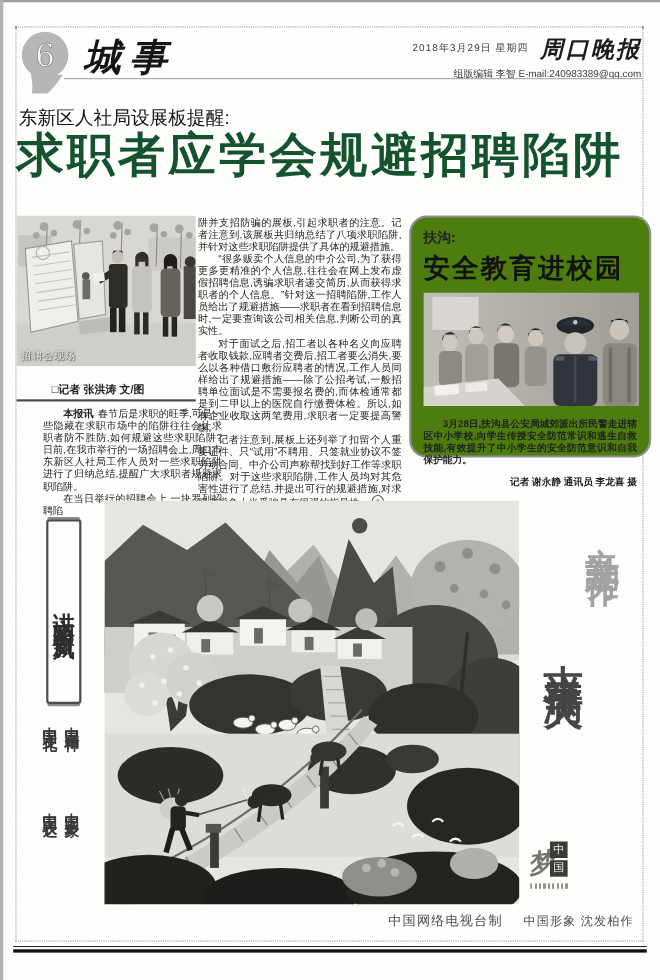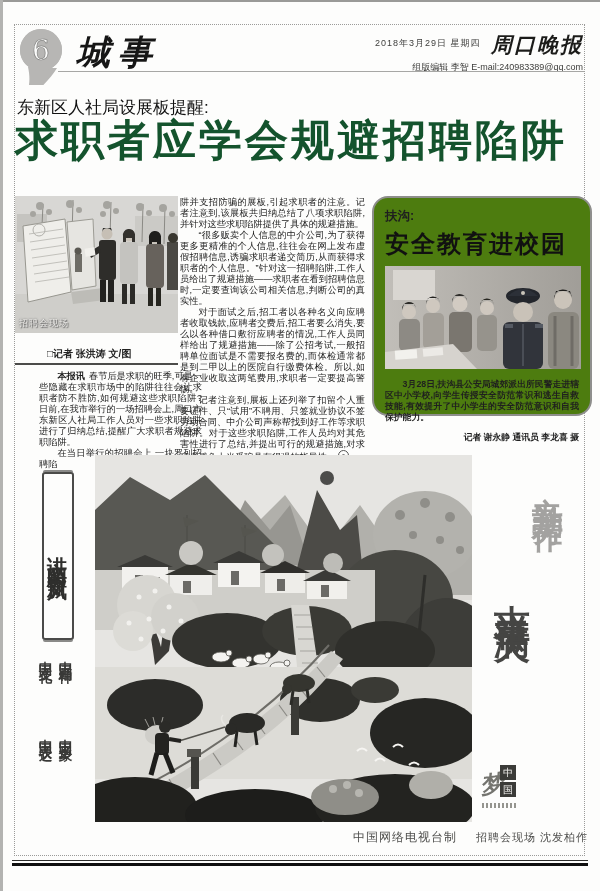--- a/index.html
+++ b/index.html
@@ -415,16 +415,16 @@
   <div class="slogan-r2 vtext">吉祥满天</div>
 
   <div class="seal">
     <span class="dream">梦</span>
     <span class="sq s1">中</span>
     <span class="sq s2">国</span>
     <span class="sub"></span>
   </div>
 
   <div class="psa-credit-left">中国网络电视台制</div>
-  <div class="psa-credit-right">招聘会现场 沈发柏作</div>
+  <div class="psa-credit-right">中国形象 沈发柏作</div>
 
   <div class="footer-rule"></div>
 </div>
 
 </body></html>

